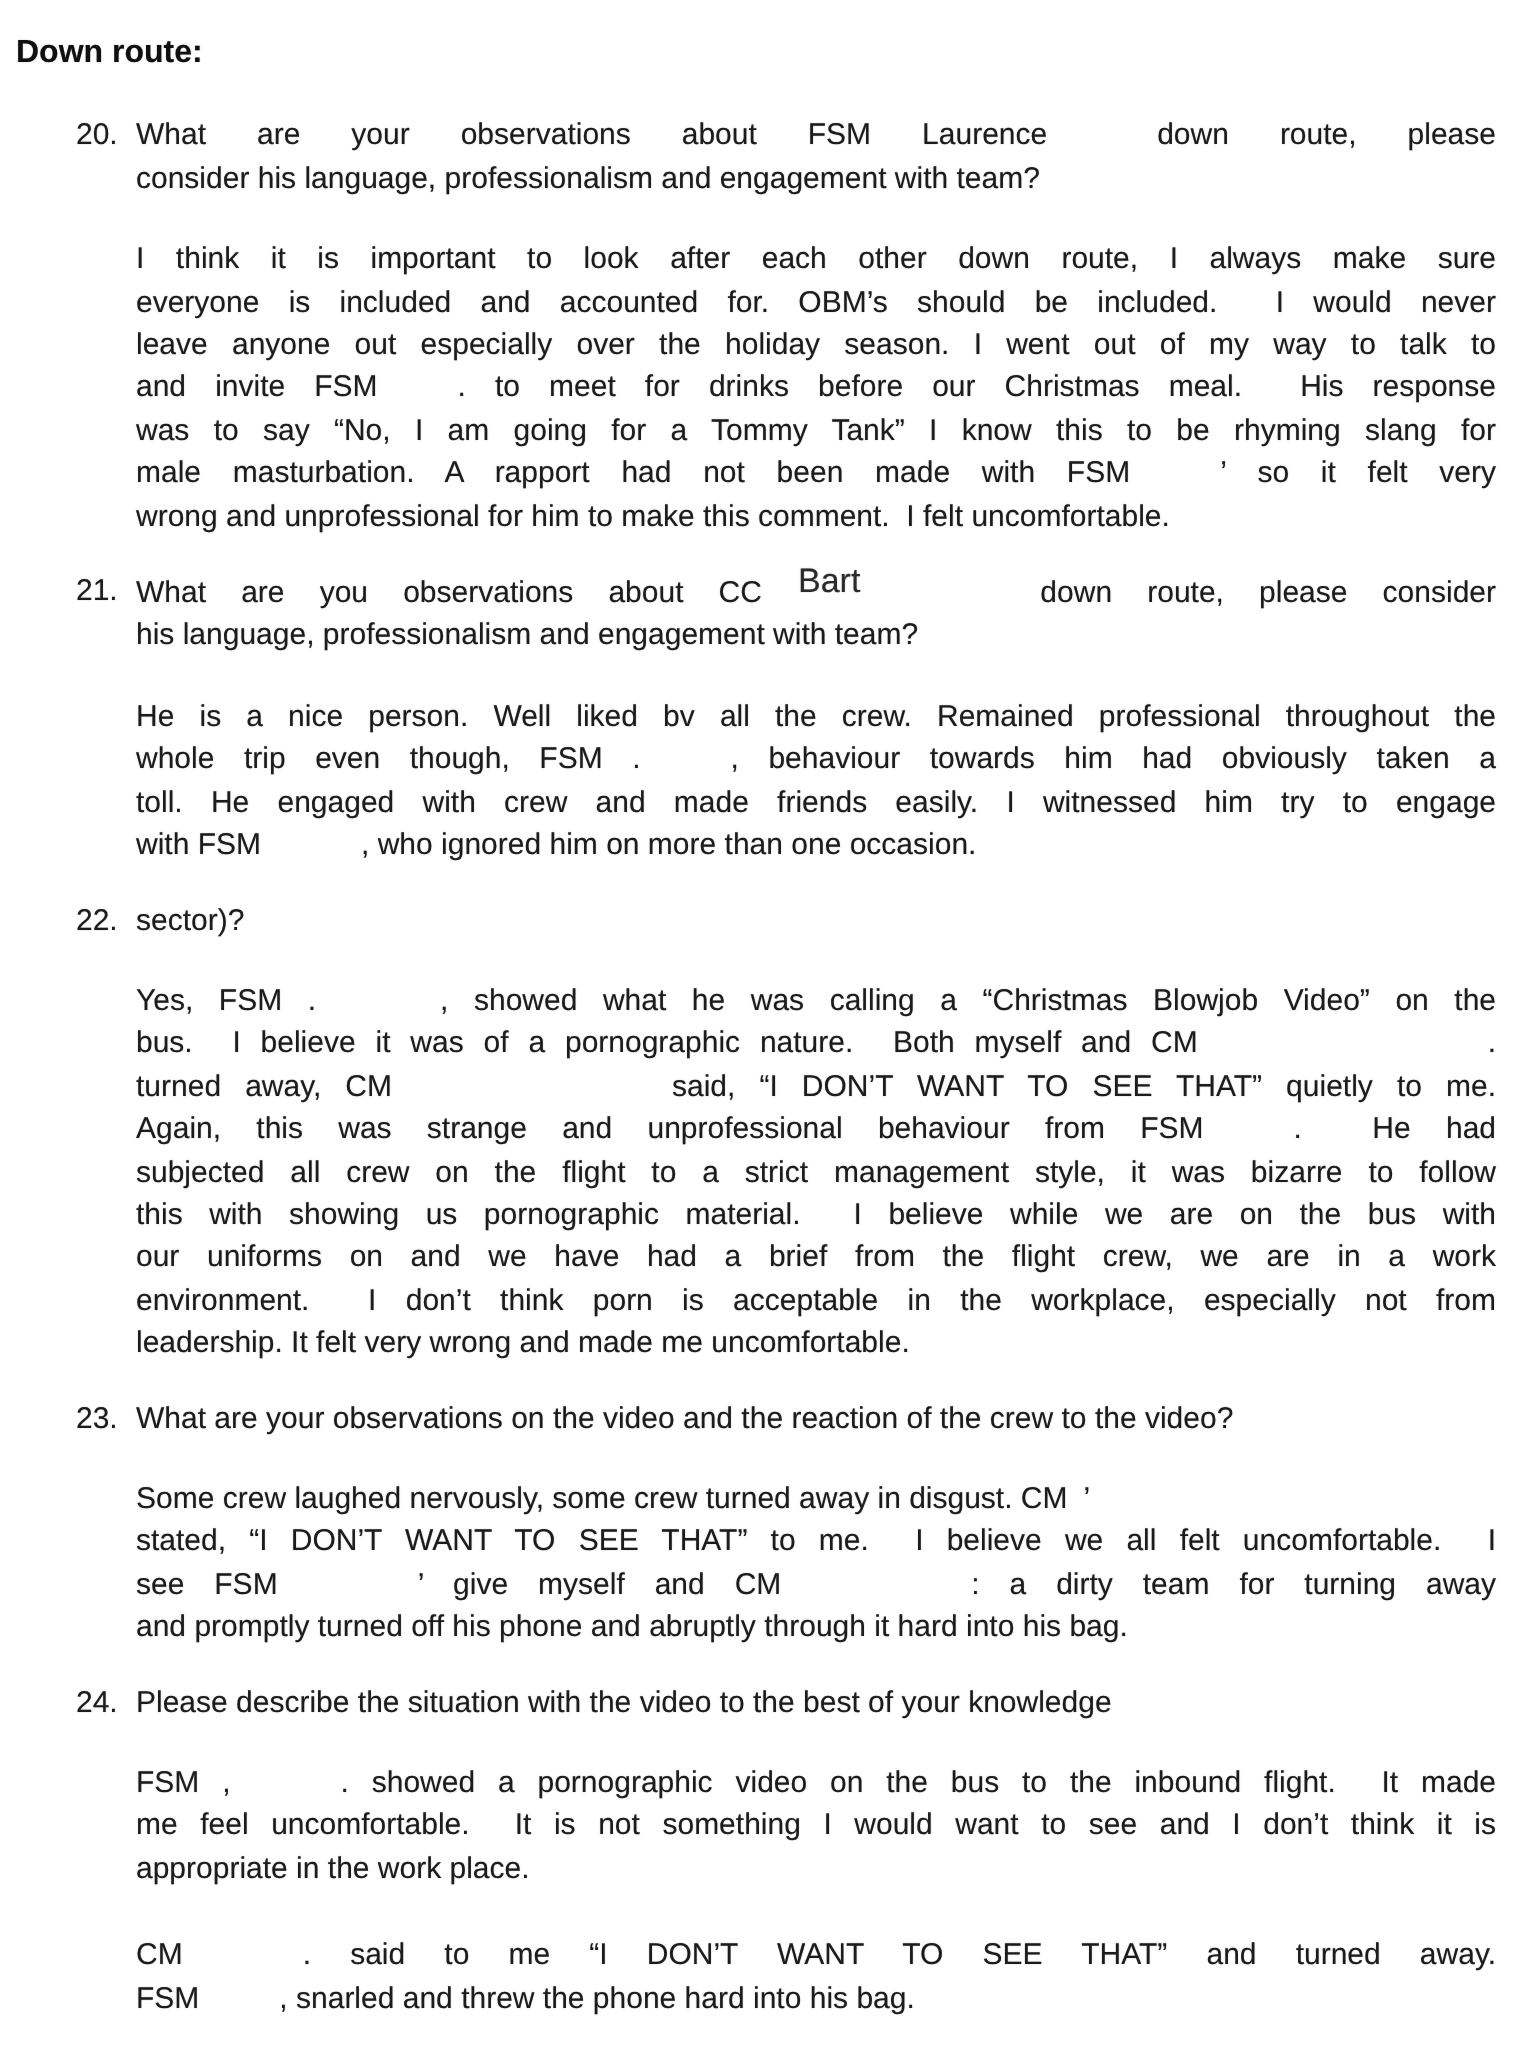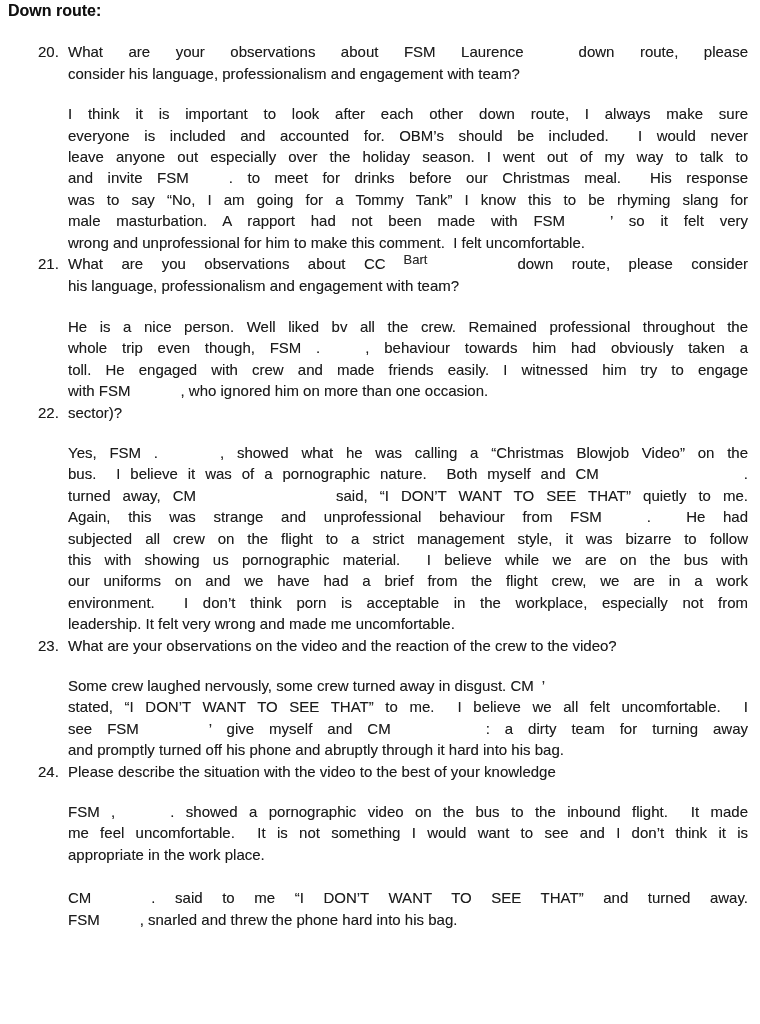--- a/index.html
+++ b/index.html
@@ -7,39 +7,39 @@
     width: 760px; height: 1024px;
     background: #ffffff;
     overflow: hidden;
   }
   body {
     font-family: "Liberation Sans", "DejaVu Sans", sans-serif;
     font-size: 15px;
     line-height: 21.4px;
     color: #1c1c1c;
   }
-  .page { padding: 0 0 0 8px; width: 752px; }
+  .page { padding: 16px 0 0 8px; width: 752px; }
   .doc-header {
     font-size: 16px;
     font-weight: 700;
     color: #101010;
     margin: 0 0 20px 0;
   }
   .q-list { margin-left: 60px; width: 680px; }
-  .q-block { position: relative; margin-top: 0; }
+  .q-block { position: relative; margin-top: 16px; }
   .q-num { position: absolute; left: -30px; top: 0; }
   .answer { margin-top: 19px; }
   .answer + .answer { margin-top: 22px; }
   .line { white-space: pre-wrap; }
   .line.j { text-align: justify; text-align-last: justify; }
   .gap { display: inline-block; height: 1px; }
   .annot {
     display: inline-block;
     transform: translateY(-5px);
-    font-size: 13px;
+    font-size: 17px;
     color: #2b2b2b;
   }
   
   .q-list, .doc-header { text-shadow: 0 0 0.6px rgba(40,40,40,0.45); }
 </style>
 </head>
 <body>
 
 <div class="page">
   <div class="doc-header">Down route:</div>

